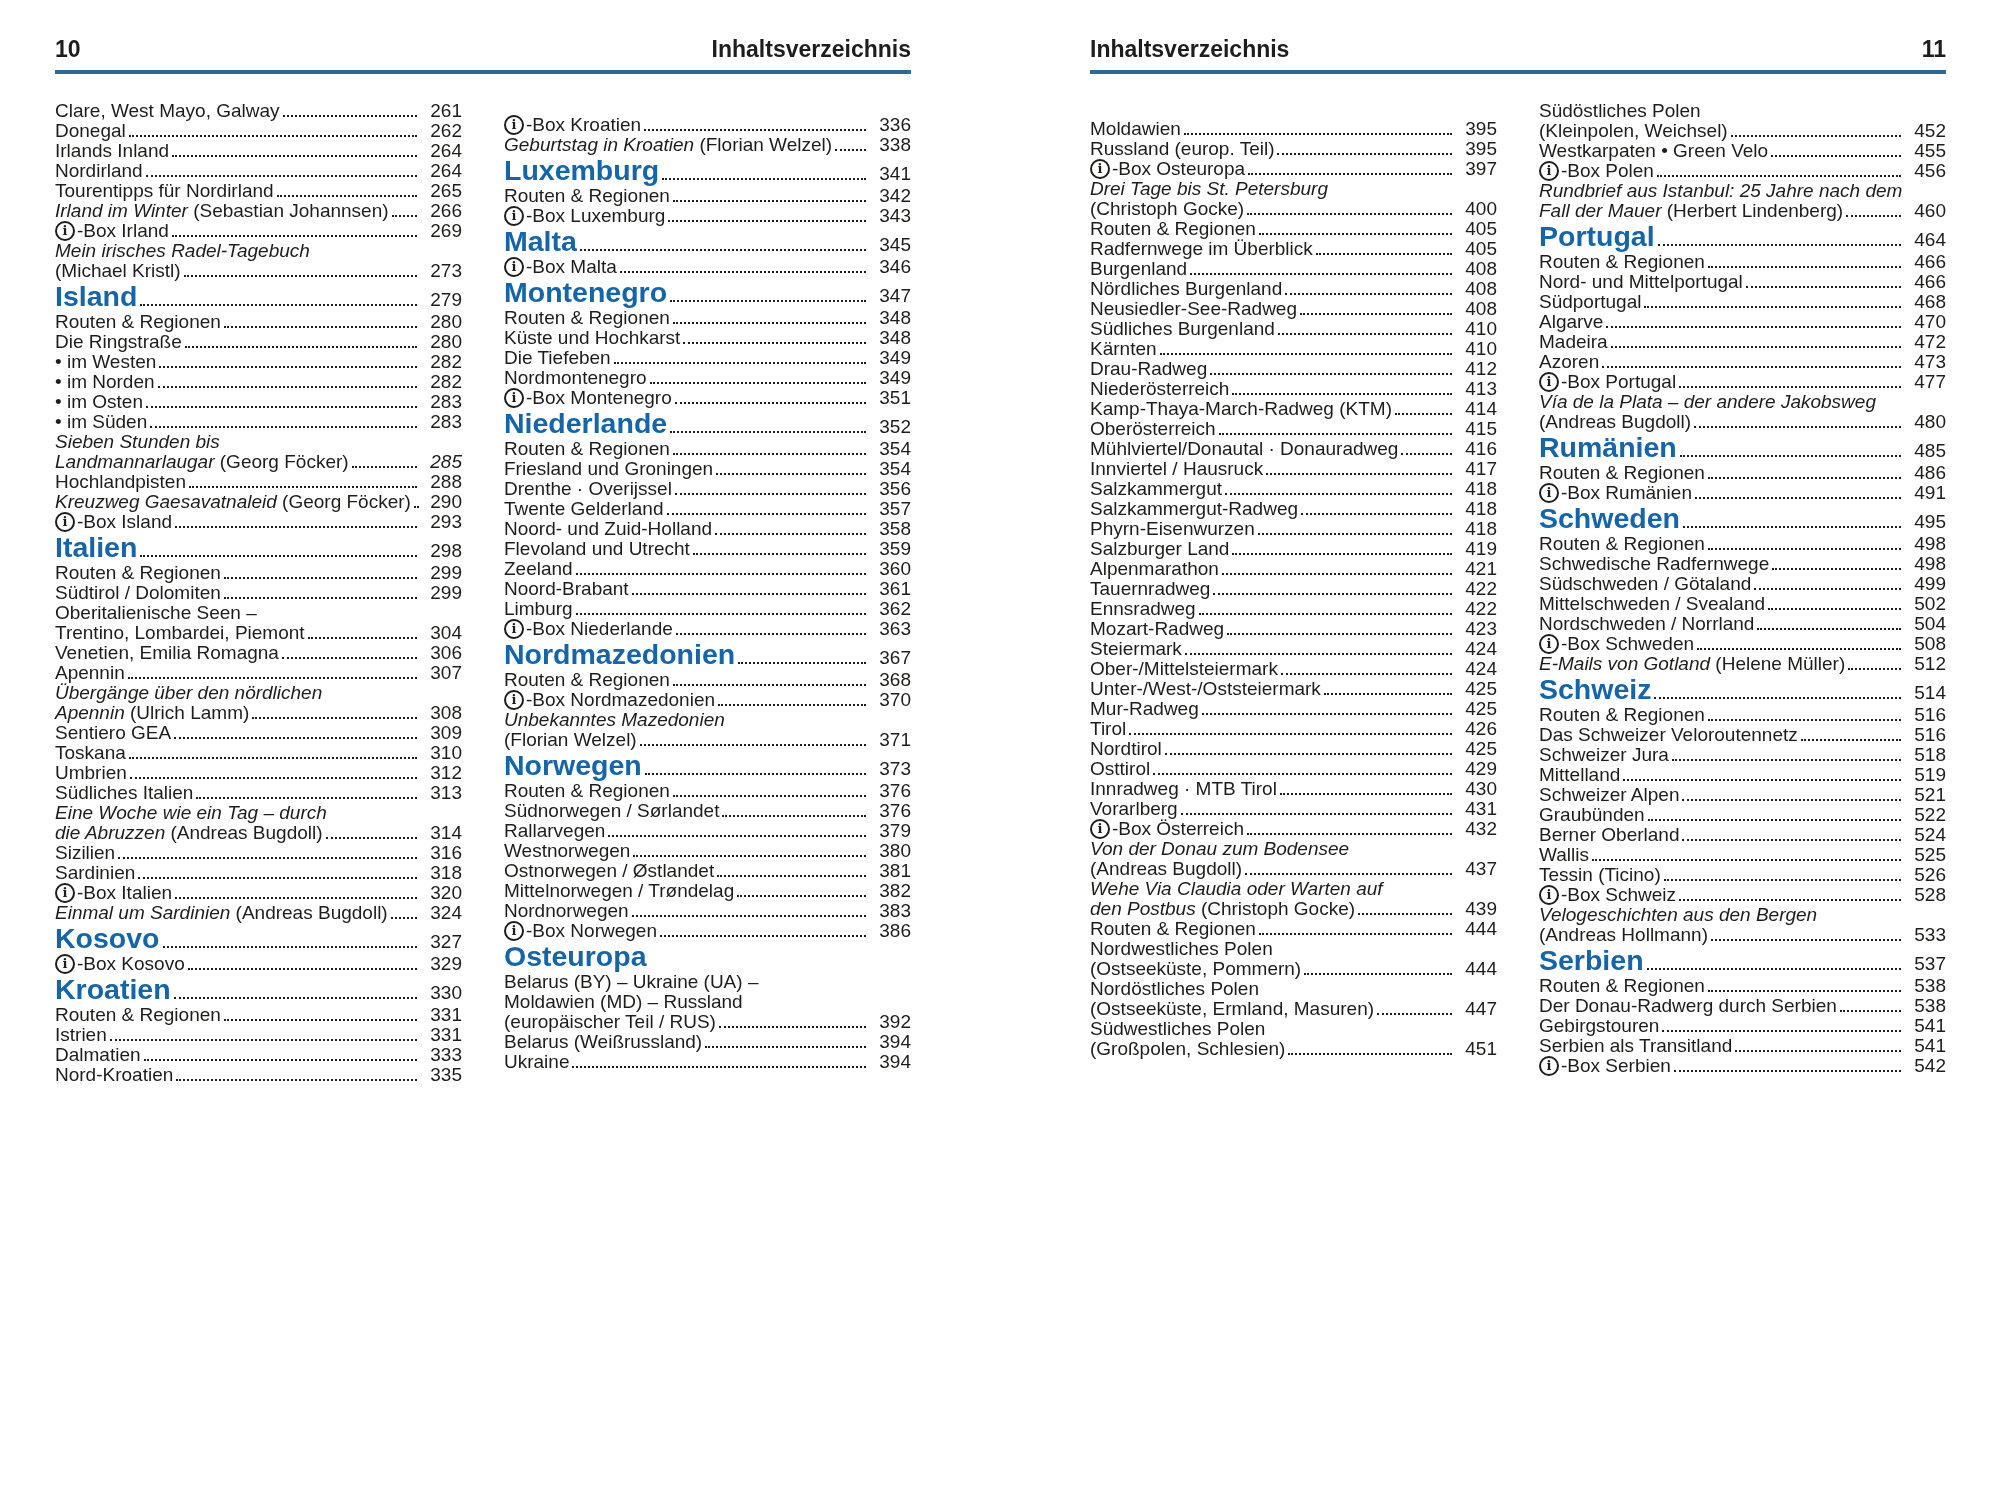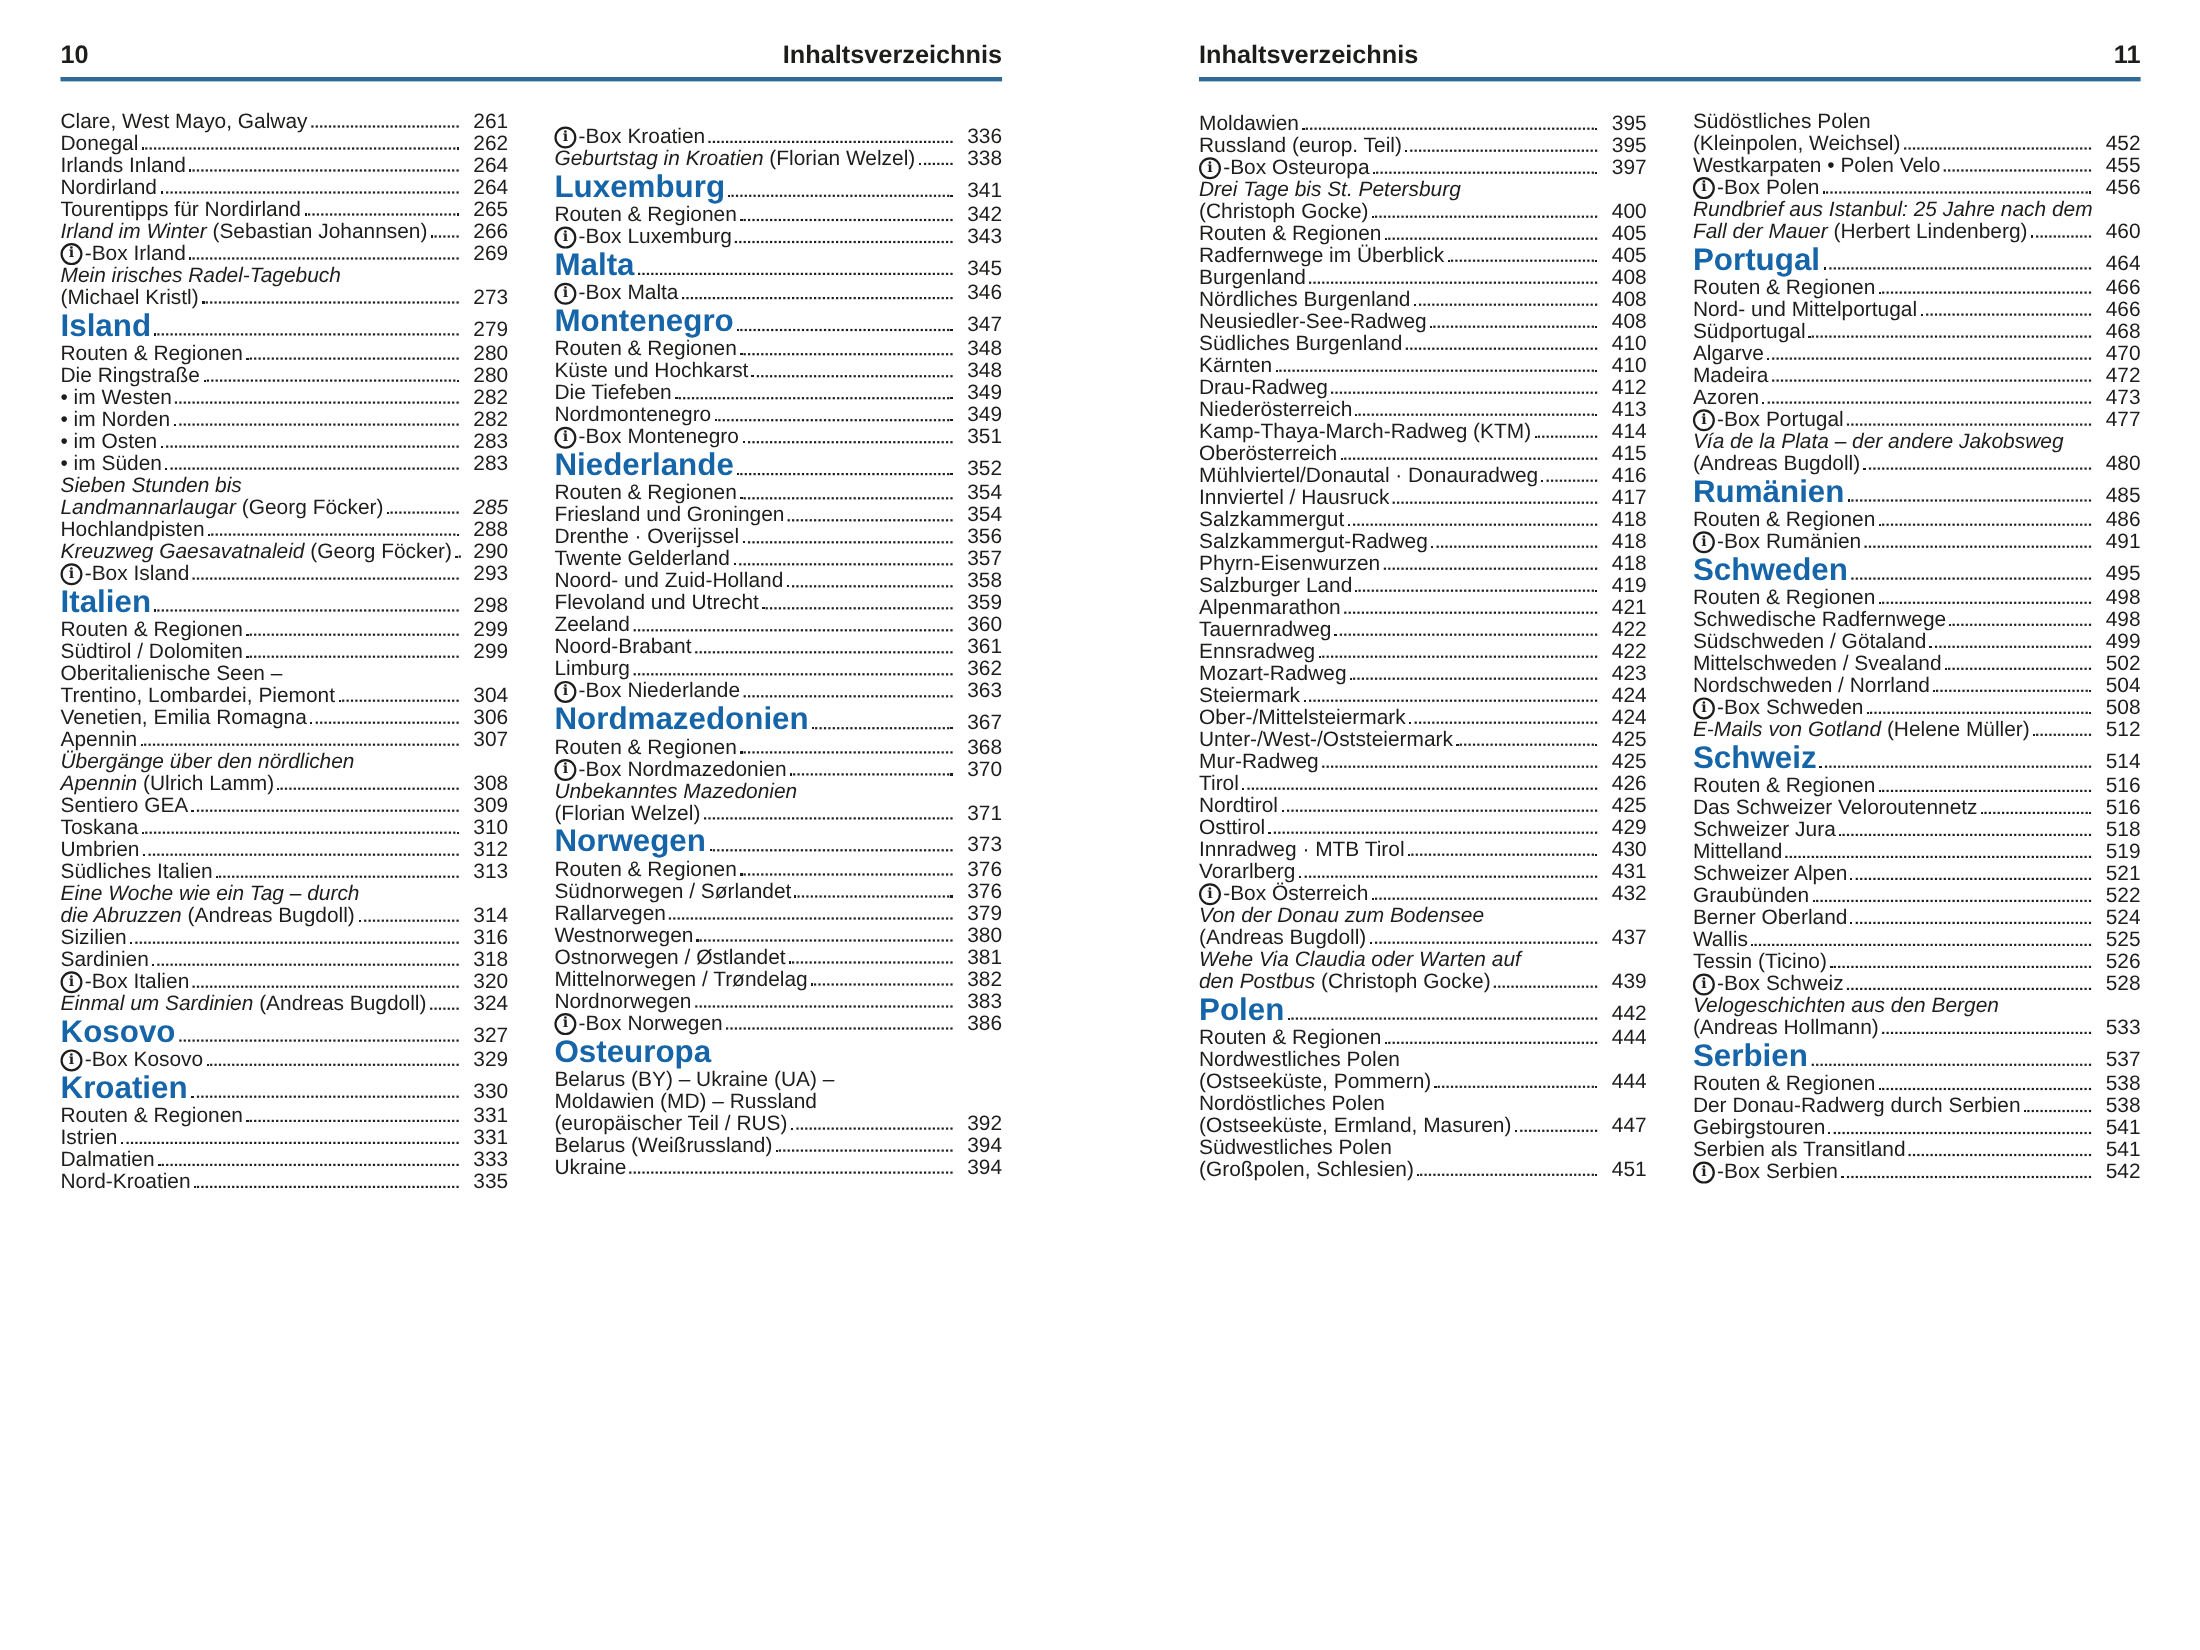--- a/index.html
+++ b/index.html
@@ -730,25 +730,20 @@
           <span class="pg">437</span>
         </div>
         <div class="row">
           <span class="t"><span class="it">Wehe Via Claudia oder Warten auf</span></span>
         </div>
         <div class="row">
           <span class="t"><span class="it">den Postbus</span><span> (Christoph Gocke)</span></span>
           <span class="dots"></span>
           <span class="pg">439</span>
         </div>
-        <div class="row country">
-          <span class="t"><span>Polen</span></span>
-          <span class="dots"></span>
-          <span class="pg">442</span>
-        </div>
         <div class="row">
           <span class="t"><span class="bd">Routen &amp; Regionen</span></span>
           <span class="dots"></span>
           <span class="pg">444</span>
         </div>
         <div class="row">
           <span class="t"><span>Nordwestliches Polen</span></span>
         </div>
         <div class="row">
           <span class="t"><span>(Ostseeküste, Pommern)</span></span>
@@ -775,21 +770,21 @@
     <div class="col">
         <div class="row">
           <span class="t"><span>Südöstliches Polen</span></span>
         </div>
         <div class="row">
           <span class="t"><span>(Kleinpolen, Weichsel)</span></span>
           <span class="dots"></span>
           <span class="pg">452</span>
         </div>
         <div class="row">
-          <span class="t"><span>Westkarpaten • Polen Velo</span></span>
+          <span class="t"><span>Westkarpaten • Green Velo</span></span>
           <span class="dots"></span>
           <span class="pg">455</span>
         </div>
         <div class="row">
           <span class="infoicon">i</span>
           <span class="t"><span class="bd">-Box Polen</span></span>
           <span class="dots"></span>
           <span class="pg">456</span>
         </div>
         <div class="row">

